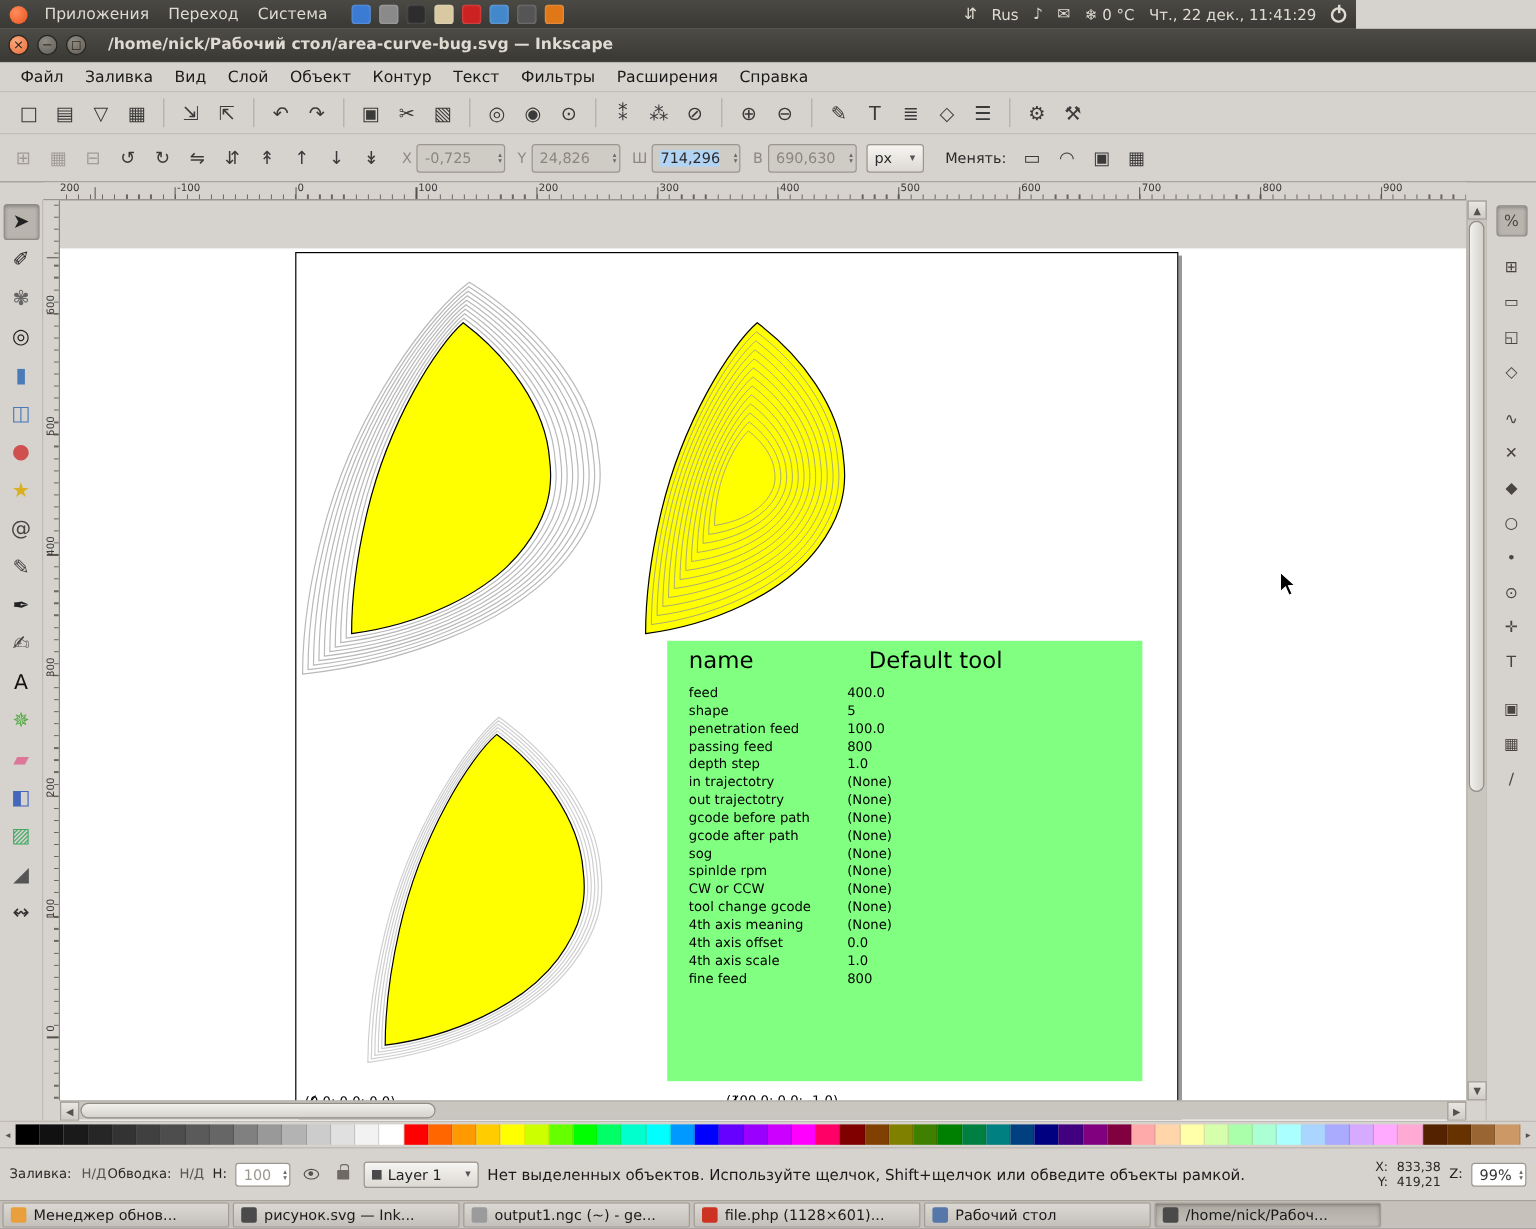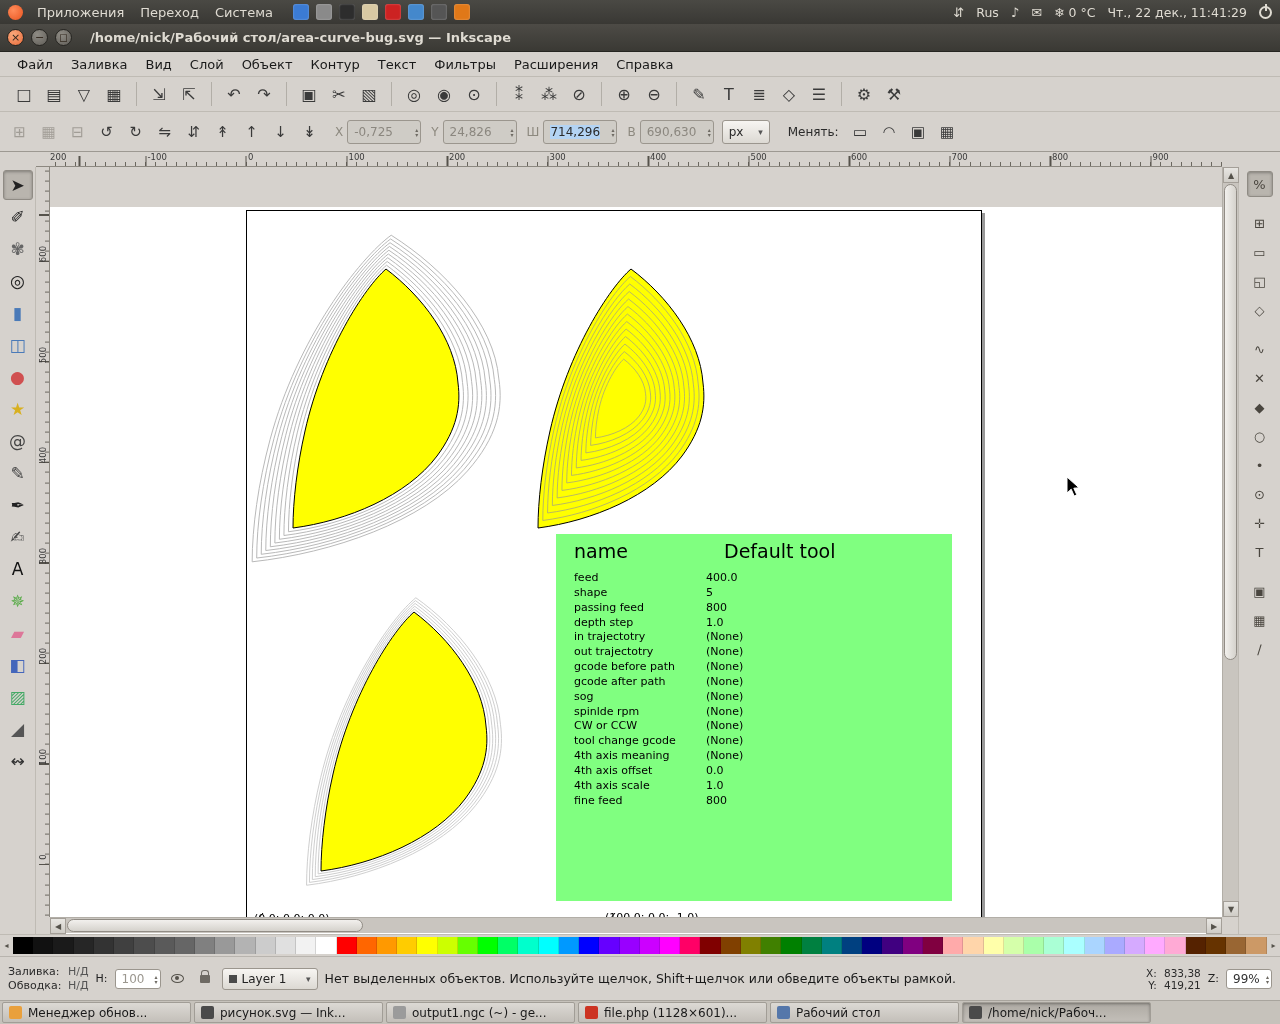--- a/index.html
+++ b/index.html
@@ -8,21 +8,21 @@
   body{font-family:"DejaVu Sans",sans-serif;font-size:13px;background:#000;}
   :root{
     --panel-bg:#3b3a36;--panel-fg:#dfdbd2;--chrome-bg:#d6d2cd;--chrome-border:#a9a49d;
     --canvas-bg:#ffffff;--page-border:#000000;--shape-fill:#ffff00;--shape-stroke:#000000;
     --outer-contour:#b9b9b9;--inner-contour:#a8a878;--infobox-bg:#80ff80;--close-btn:#e96b3a;
     --selection-bg:#b3d3f3;--taskbar-bg:#c6c2bb;
   }
   #screen{position:relative;width:1280px;height:1024px;background:var(--chrome-bg);overflow:hidden;}
 
   
-  #top-panel{position:absolute;left:0;top:0;width:1280px;height:24px;background:linear-gradient(#4a4944,#393834);
+  #top-panel{position:absolute;left:0;top:0;width:1130px;height:24px;background:linear-gradient(#4a4944,#393834);
     color:var(--panel-fg);display:flex;align-items:center;padding:0 8px;gap:2px;}
   #ubuntu-logo{width:15px;height:15px;border-radius:50%;background:radial-gradient(circle at 35% 35%,#ff8c5a,#e95420);margin-right:4px;flex:none;}
   .panel-menu{padding:2px 8px;font-size:13px;cursor:default;}
   #panel-launchers{display:flex;align-items:center;gap:7px;margin-left:10px;}
   .launcher{width:16px;height:16px;border-radius:3px;display:inline-block;box-shadow:inset 0 0 2px rgba(255,255,255,.4);}
   #panel-right{margin-left:auto;display:flex;align-items:center;gap:12px;font-size:12.5px;white-space:nowrap;}
   .tray-glyph{font-size:13px;}
   .power-icon{width:13px;height:13px;border:2px solid var(--panel-fg);border-radius:50%;position:relative;display:inline-block;}
   .power-icon::after{content:"";position:absolute;left:3.5px;top:-4px;width:2px;height:7px;background:var(--panel-fg);}
 
@@ -135,21 +135,21 @@
   
   #palette{position:absolute;left:0;top:934px;width:1280px;height:22px;background:var(--chrome-bg);
     border-top:1px solid #bfbbb4;display:flex;align-items:stretch;padding:2px 0;}
   .pal-btn{width:13px;display:flex;align-items:center;justify-content:center;font-size:8px;color:#55524b;flex:none;}
   #palette-swatches{display:flex;flex:1;}
   .swatch{flex:1;border-right:1px solid rgba(0,0,0,.12);}
 
   
   #statusbar{position:absolute;left:0;top:956px;width:1280px;height:44px;background:var(--chrome-bg);
     border-top:1px solid #b8b4ae;display:flex;align-items:center;padding:0 8px;gap:7px;font-size:12px;color:#222;}
-  #fs-block{display:flex;flex-direction:column;gap:1px;font-size:11px;}
+  #fs-block{display:flex;flex-direction:row;gap:1px;font-size:11px;}
   .fs-row{display:flex;gap:6px;}
   .fs-label{width:54px;color:#2a2a2a;}
   .fs-value{color:#555;}
   .sb-icon{width:20px;height:20px;display:flex;align-items:center;justify-content:center;border:1px solid transparent;border-radius:3px;}
   .eye{width:13px;height:9px;border:1.5px solid #55524b;border-radius:50%;position:relative;display:inline-block;}
   .eye::after{content:"";position:absolute;left:3px;top:1px;width:4px;height:4px;border-radius:50%;background:#55524b;}
   .padlock{width:10px;height:8px;background:#6e6a63;position:relative;display:inline-block;border-radius:1px;}
   .padlock::before{content:"";position:absolute;top:-5px;left:1.5px;width:6px;height:5px;border:1.5px solid #6e6a63;
     border-bottom:none;border-radius:3px 3px 0 0;}
   #layer-dd{height:22px;min-width:96px;border:1px solid #9b968e;border-radius:3px;
@@ -456,20 +456,24 @@
         <span id="tool-name-label">name</span>
         <span id="tool-name-value">Default tool</span>
         <div id="tool-rows">
             <div class="tool-row">
               <span class="tool-key">feed</span>
               <span class="tool-val">400.0</span>
             </div>
             <div class="tool-row">
               <span class="tool-key">shape</span>
               <span class="tool-val">5</span>
+            </div>
+            <div class="tool-row">
+              <span class="tool-key">penetration feed</span>
+              <span class="tool-val">100.0</span>
             </div>
             <div class="tool-row">
               <span class="tool-key">passing feed</span>
               <span class="tool-val">800</span>
             </div>
             <div class="tool-row">
               <span class="tool-key">depth step</span>
               <span class="tool-val">1.0</span>
             </div>
             <div class="tool-row">

